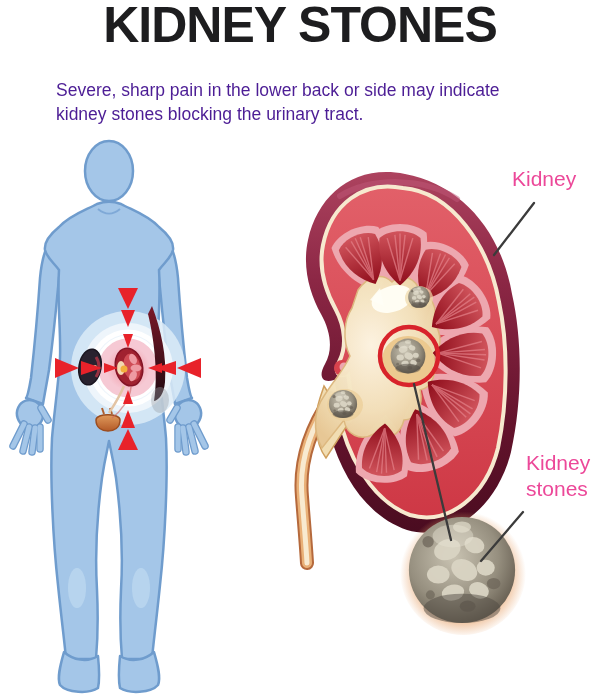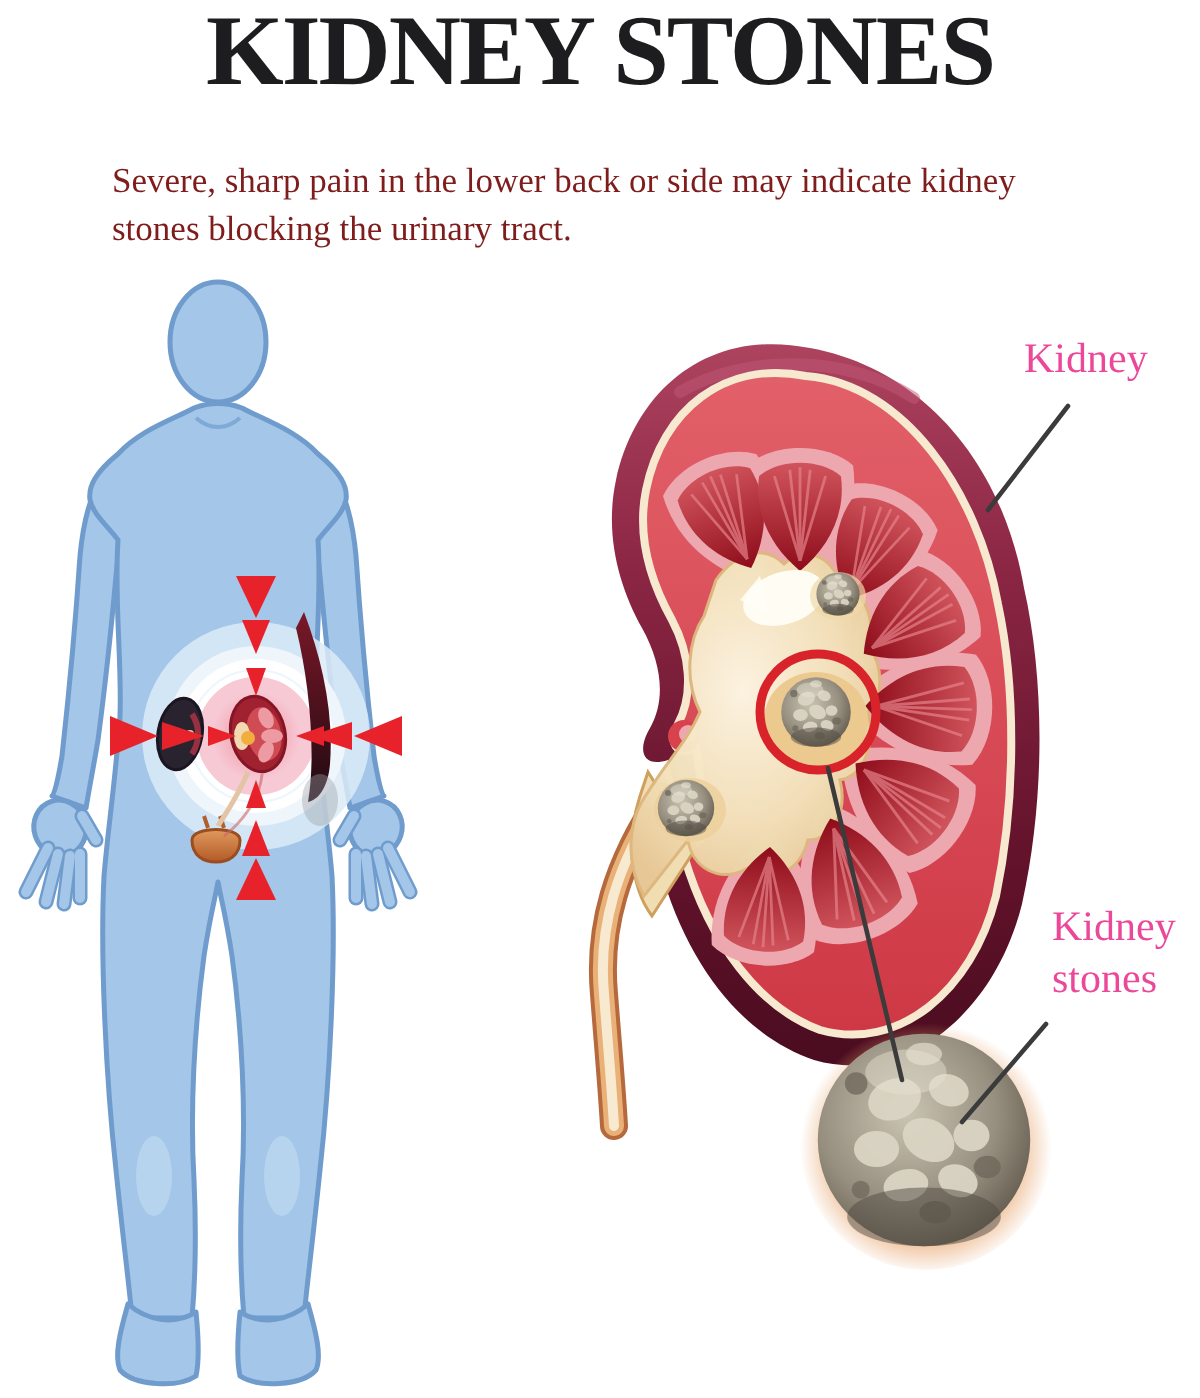--- a/index.html
+++ b/index.html
@@ -1,26 +1,26 @@
 <!DOCTYPE html>
 <html><head>
 <meta charset="utf-8">
 <style>
   html,body{margin:0;padding:0;background:#ffffff;}
   .stage{
     position:relative;width:600px;height:699px;background:#ffffff;overflow:hidden;
-    font-family:Liberation Serif, serif;
+    font-family:Liberation Sans, sans-serif;
   }
   .title{
     position:absolute;top:-4px;left:0;width:600px;text-align:center;
     font-size:50px;font-weight:900;letter-spacing:-1px;color:#1d1d1f;margin:0;
   }
   .subtitle{
     position:absolute;left:56px;top:78px;width:462px;
-    font-size:17.5px;line-height:24px;color:#7f1d1d;margin:0;
+    font-size:17.5px;line-height:24px;color:#4c1d95;margin:0;
   }
   .fig-label{
     position:absolute;font-size:21px;line-height:26px;color:#ec4899;
     white-space:pre-line;margin:0;
   }
   .label-kidney{left:512px;top:166px;}
   .label-stones{left:526px;top:450px;}
   svg.art{position:absolute;left:0;top:0;}
 </style>
 </head>

